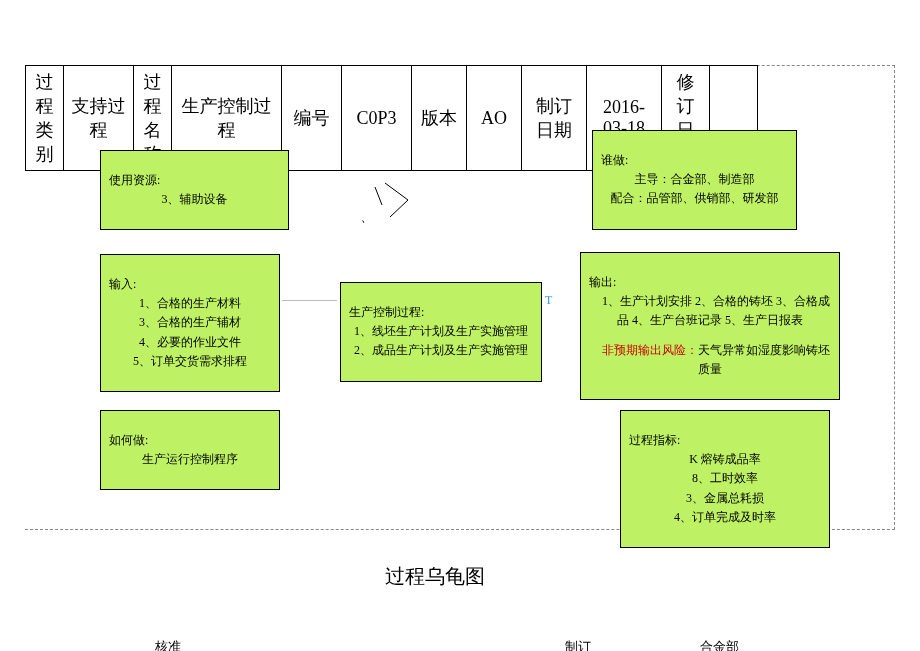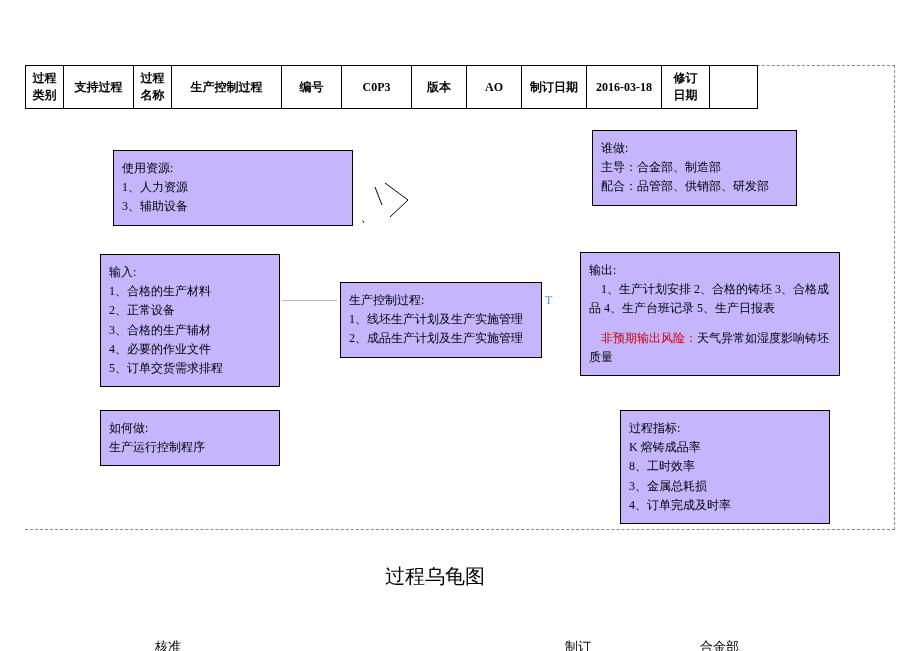--- a/index.html
+++ b/index.html
@@ -20,43 +20,42 @@
       height: 465px;
       border: 1px dashed #888;
       border-left: none;
       border-right: 1px dashed #888;
     }
     .header-table {
       position: absolute;
       left: 25px;
       top: 65px;
       border-collapse: collapse;
-      font-size: 12px;
-      font-weight: bold;
+      font-size: 18px;
     }
     .header-table td {
       border: 1px solid #000;
       padding: 4px 6px;
       text-align: center;
       vertical-align: middle;
       height: 42px;
       background: #fff;
     }
     .box {
       position: absolute;
       border: 1px solid #000;
-      background: #c4b5fd;
-      padding: 8px 8px;
+      background: #bef264;
+      padding: 20px 8px;
       font-size: 12px;
       line-height: 1.6;
     }
     .box-title {
       display: block;
     }
-    .box-line { display: block; }
+    .box-line { display: block; text-align: center; }
     .red { color: #c00; }
     .title-big {
       position: absolute;
       font-size: 20px;
       font-family: Liberation Serif, serif;
     }
     .footer-label {
       position: absolute;
       font-size: 13px;
     }
@@ -94,36 +93,34 @@
     <td style="width:55px">版本</td>
     <td style="width:55px">AO</td>
     <td style="width:65px">制订日期</td>
     <td style="width:75px">2016-03-18</td>
     <td style="width:48px">修订日期</td>
     <td style="width:48px"></td>
   </tr>
 </tbody>
   </table>
 
-<div class="box" style="left:113px; top:150px; width:240px;">
+<div class="box" style="left:100px; top:150px; width:189px;">
   <span class="box-title">使用资源:</span>
-  <span class="box-line">1、人力资源</span>
   <span class="box-line">3、辅助设备</span>
 </div>
 
 <div class="box" style="left:592px; top:130px; width:205px;">
   <span class="box-title">谁做:</span>
   <span class="box-line">主导：合金部、制造部</span>
   <span class="box-line">配合：品管部、供销部、研发部</span>
 </div>
 
 <div class="box" style="left:100px; top:254px; width:180px;">
   <span class="box-title">输入:</span>
   <span class="box-line">1、合格的生产材料</span>
-  <span class="box-line">2、正常设备</span>
   <span class="box-line">3、合格的生产辅材</span>
   <span class="box-line">4、必要的作业文件</span>
   <span class="box-line">5、订单交货需求排程</span>
 </div>
 
 <div class="box" style="left:340px; top:282px; width:202px;">
   <span class="box-title">生产控制过程:</span>
   <span class="box-line">1、线坯生产计划及生产实施管理</span>
   <span class="box-line">2、成品生产计划及生产实施管理</span>
 </div>

